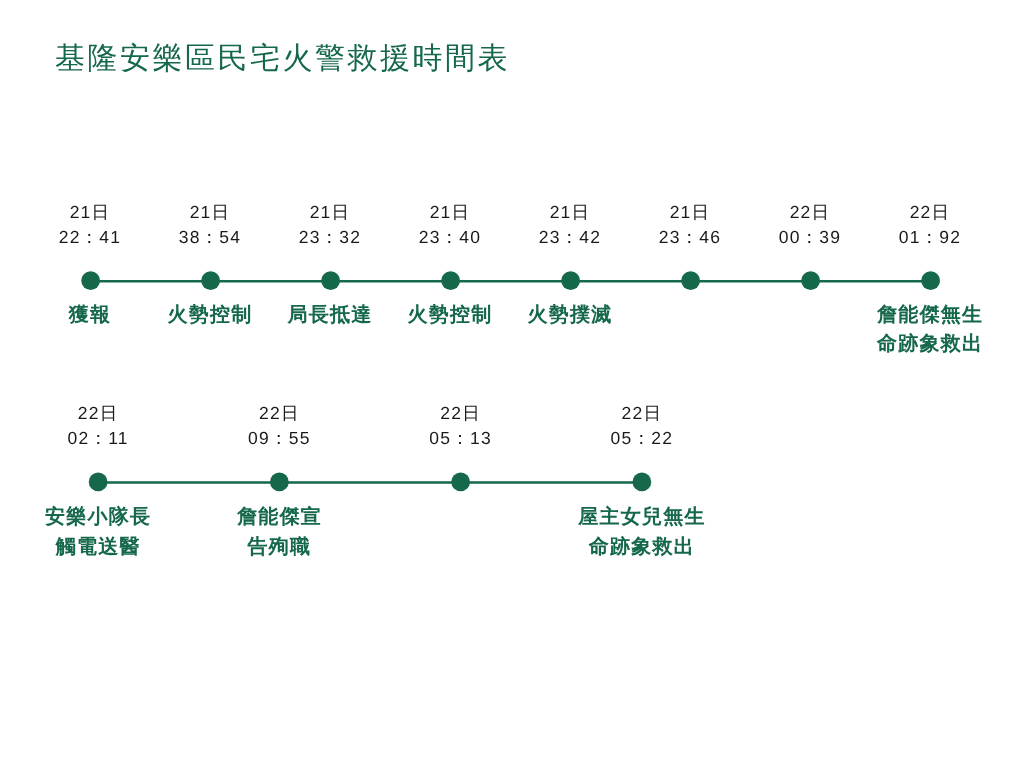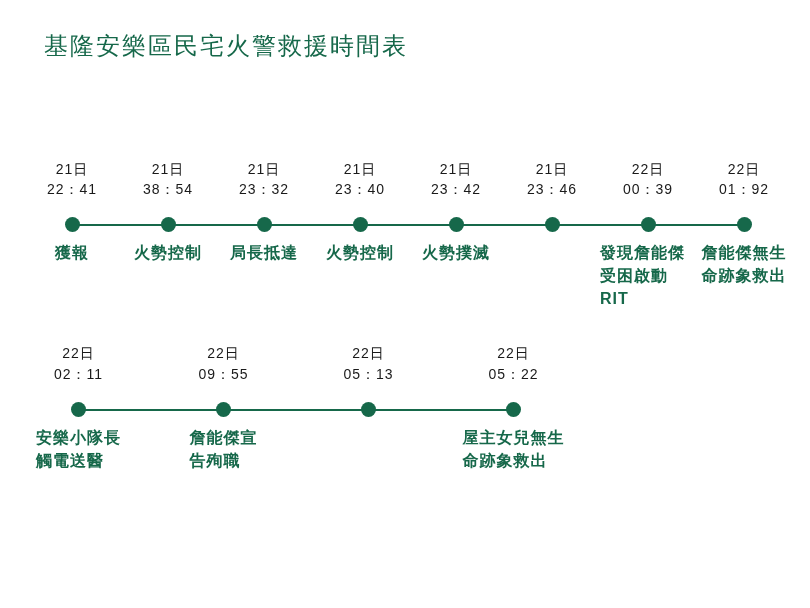--- a/index.html
+++ b/index.html
@@ -54,21 +54,21 @@
   .dot {
     width: 15px; height: 15px;
     border-radius: 50%;
     background: var(--green);
     margin: 15px 0 9px 0;
   }
   .label {
     font-size: 16px;
     font-weight: bold;
     color: var(--green);
-    text-align: left;
+    text-align: center;
     white-space: pre-line;
     line-height: 1.45;
     letter-spacing: 1px;
   }
 </style>
 </head>
 <body>
 
 <h1 class="title">基隆安樂區民宅火警救援時間表</h1>
 
@@ -127,22 +127,20 @@
     </div>
     <div class="dot"></div>
   </div>
 
   <div class="event">
     <div class="datetime">
       <div>22日</div>
       <div>00：39</div>
     </div>
     <div class="dot"></div>
-    <div class="label">發現詹能傑
-受困啟動RIT</div>
   </div>
 
   <div class="event">
     <div class="datetime">
       <div>22日</div>
       <div>01：92</div>
     </div>
     <div class="dot"></div>
     <div class="label">詹能傑無生
 命跡象救出</div>

